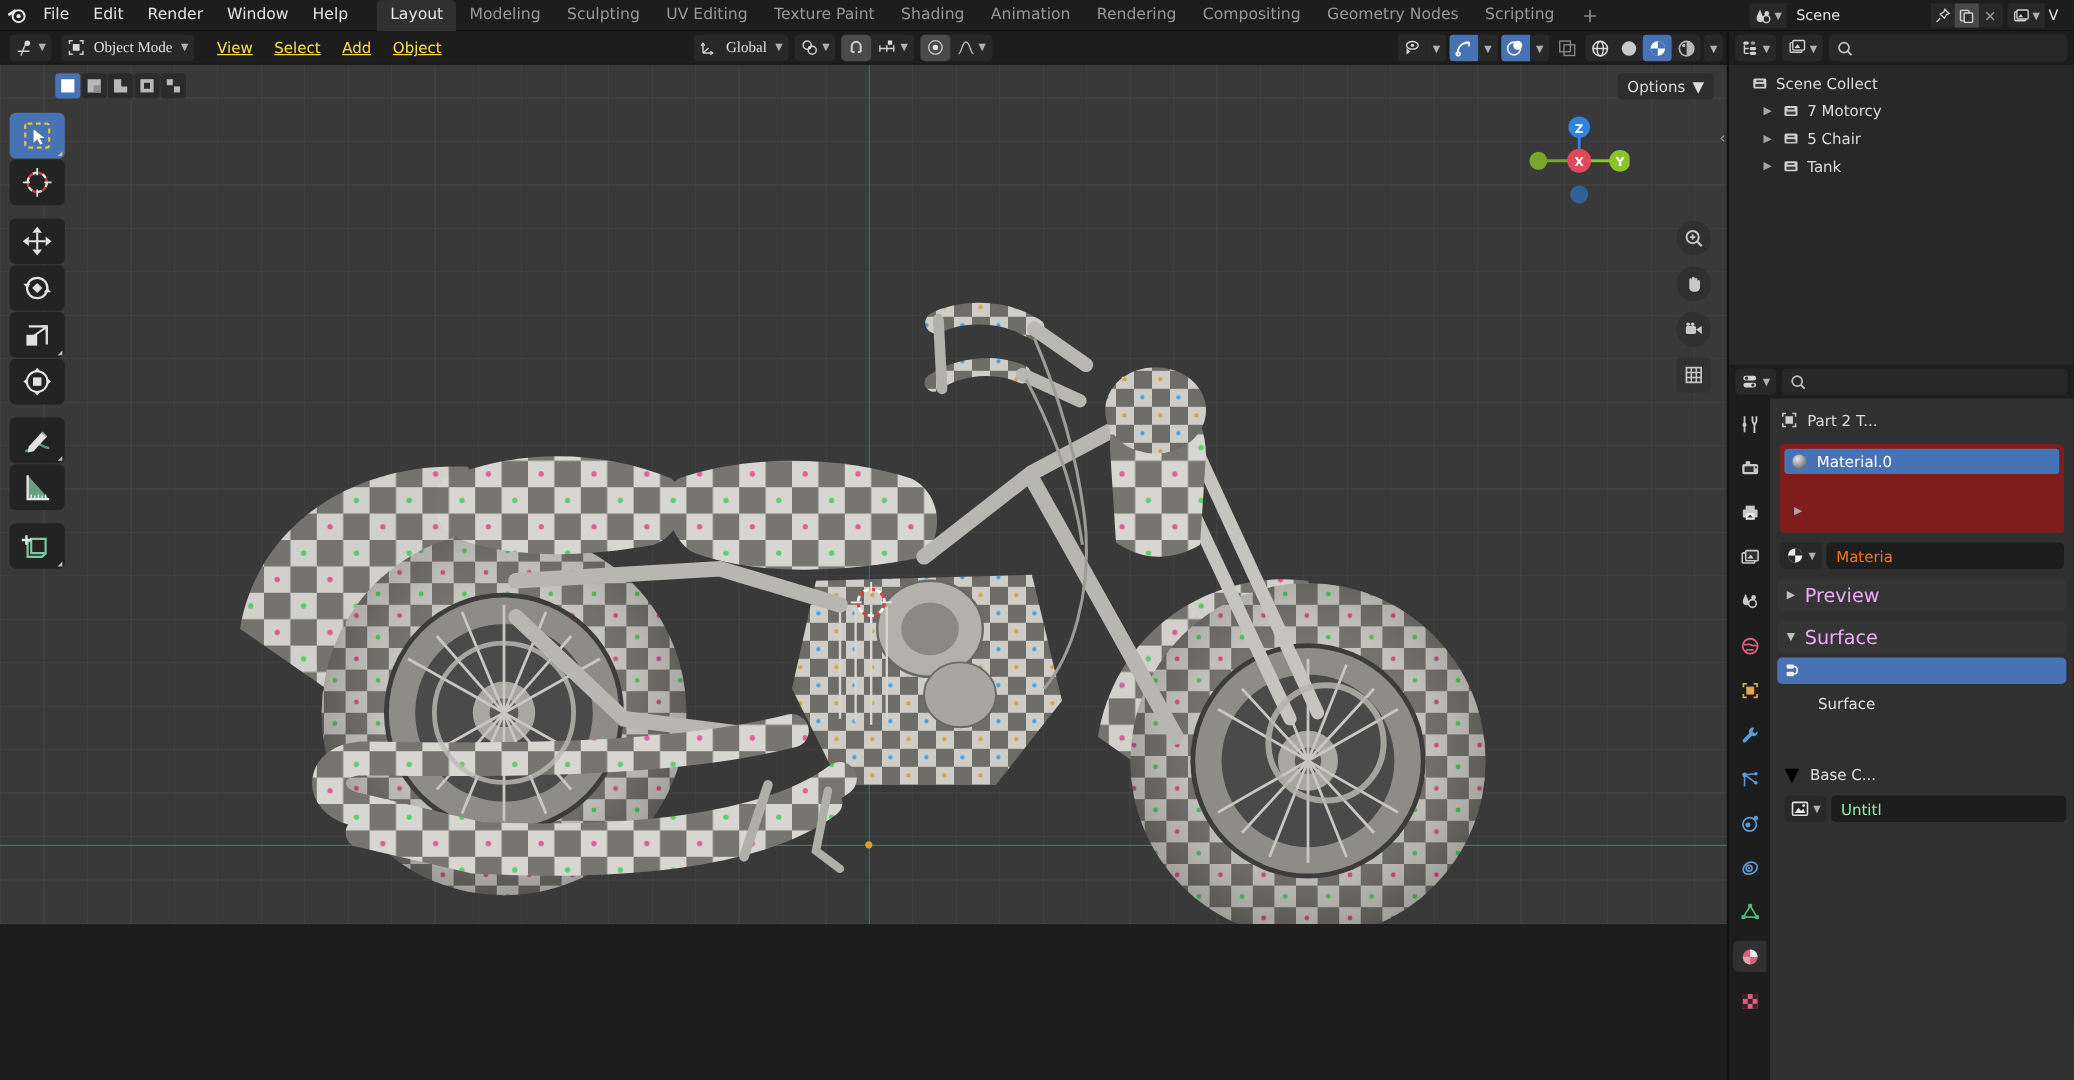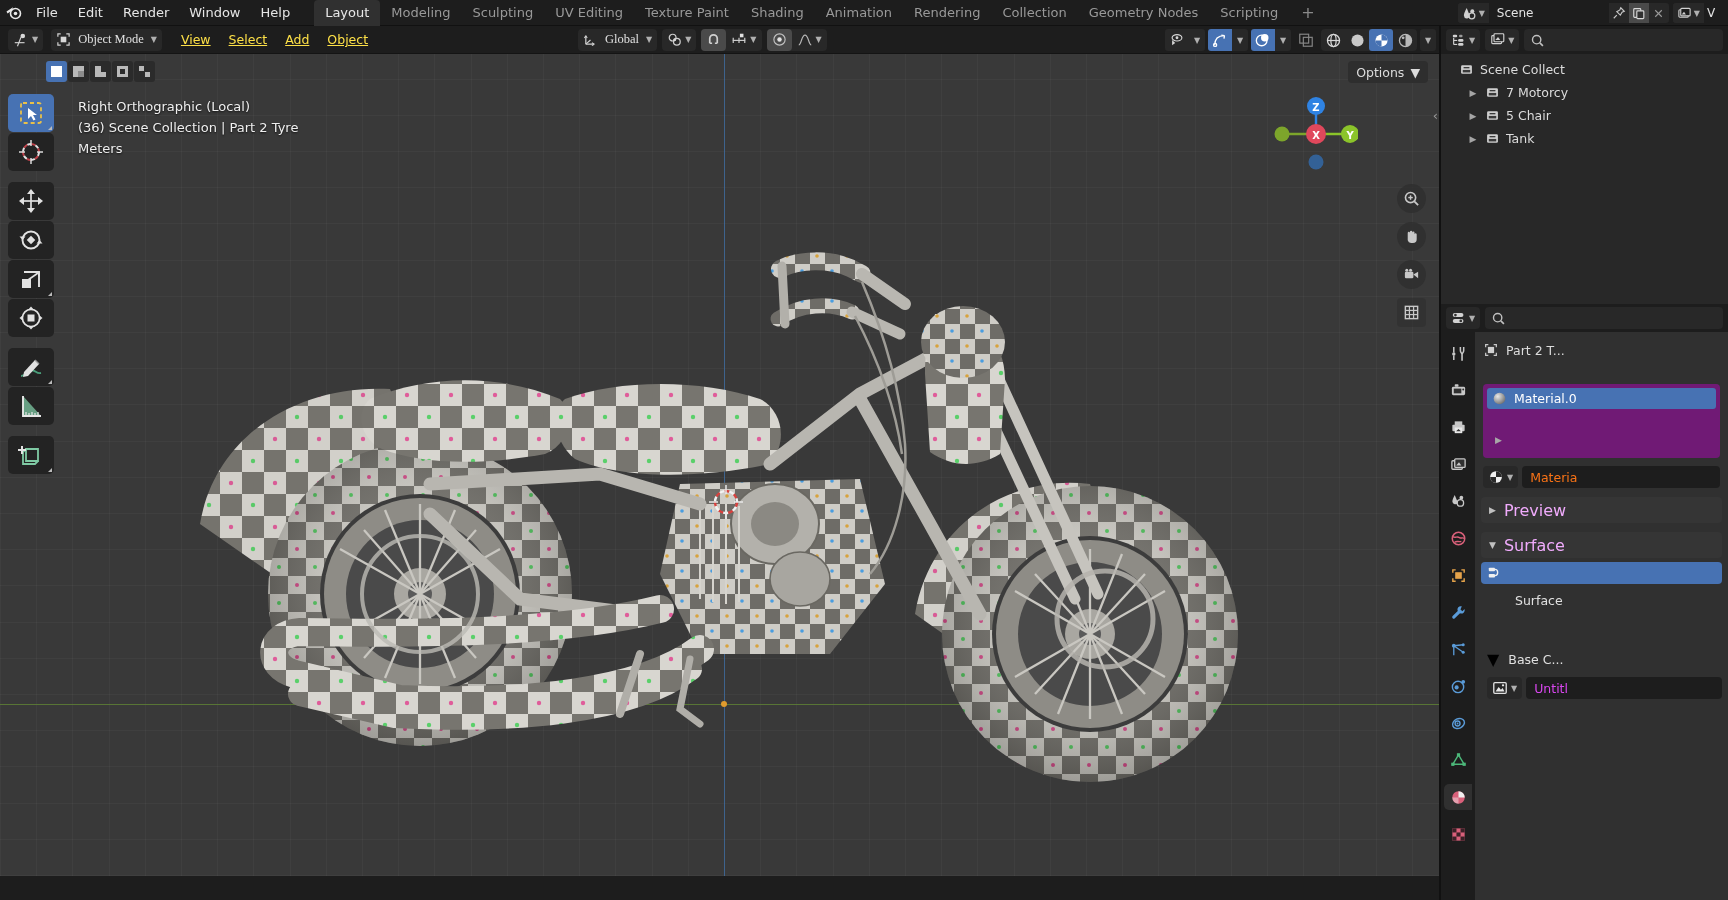--- a/index.html
+++ b/index.html
@@ -60,21 +60,21 @@
   .mode-label { color: #e0e0e0; font-size: 12.5px; padding: 0 4px; font-family: Liberation Serif, serif; }
   .hmenu { color: #fde047; font-size: 12.5px; padding: 3px 9px; border-radius: 3px; text-decoration: underline; }
   .vpheader-right { position: absolute; right: 4px; top: 0; height: 28px; display: flex; align-items: center; gap: 3px; }
   .sq { width: 24px; height: 22px; display: flex; align-items: center; justify-content: center; border-radius: 3px; background: #282828; }
   .sq.blue { background: #4772b3; }
   .sq.flat { background: transparent; }
   .ddchev { width: 16px; height: 22px; display: flex; align-items: center; justify-content: center; background: #282828; border-radius: 0 3px 3px 0; }
 
   
   .viewport {
-    position: absolute; left: 0; top: 54px; width: 1440px; height: 822px;
+    position: absolute; left: 0; top: 54px; width: 1440px; height: 716px;
     background:
       repeating-linear-gradient(0deg, rgba(255,255,255,0.030) 0px, rgba(255,255,255,0.030) 1px, transparent 1px, transparent 36.2px),
       repeating-linear-gradient(90deg, rgba(255,255,255,0.030) 0px, rgba(255,255,255,0.030) 1px, transparent 1px, transparent 36.2px),
       #393939;
     overflow: hidden;
   }
   .axis-z-line { position: absolute; left: 724px; top: 0; width: 1px; height: 846px; background: #3e6a9b; opacity: .85; }
   .axis-y-line { position: absolute; left: 0; top: 650px; width: 1440px; height: 1px; background: #5c7c35; opacity: .9; }
   .origin-dot { position: absolute; left: 721px; top: 647px; width: 6px; height: 6px; border-radius: 50%; background: #e09b2d; }
 
@@ -128,40 +128,40 @@
   
   .props { position: absolute; left: 1441px; top: 304px; width: 287px; height: 596px; background: #1d1d1d; }
   .props-header { height: 28px; display: flex; align-items: center; gap: 5px; padding: 0 5px; }
   .props-body { display: flex; height: 568px; }
   .props-tabs { width: 34px; background: #1d1d1d; display: flex; flex-direction: column; align-items: center; padding-top: 8px; gap: 11px; }
   .ptab { width: 28px; height: 26px; display: flex; align-items: center; justify-content: center; border-radius: 5px 0 0 5px; }
   .ptab.active { background: #303030; }
   .props-main { flex: 1; background: #303030; padding: 6px 0 0 0; overflow: hidden; }
   .pr-breadcrumb { display: flex; align-items: center; gap: 7px; height: 24px; padding: 0 8px; }
   .pr-breadcrumb .txt { color: #dcdcdc; font-size: 12.5px; }
-  .matslot { margin: 22px 8px 0 8px; background: #701a75; border-radius: 4px; height: 74px; padding: 4px; }
+  .matslot { margin: 8px 8px 0 8px; background: #7f1d1d; border-radius: 4px; height: 74px; padding: 4px; }
   .matslot-row { display: flex; align-items: center; gap: 7px; height: 21px; background: #4772b3; border-radius: 3px; padding: 0 5px; }
   .matslot-row .nm { color: #fff; font-size: 12.5px; }
   .matslot-foot { display: flex; align-items: center; height: 22px; padding-left: 8px; margin-top: 20px; }
   .browse-row { display: flex; align-items: center; gap: 4px; margin: 8px 8px 0 8px; }
   .browse-btn { display: flex; align-items: center; gap: 3px; height: 22px; background: #282828; border-radius: 4px; padding: 0 5px; }
   .browse-name { flex: 1; height: 22px; background: #1d1d1d; border-radius: 4px; display: flex; align-items: center; padding: 0 8px; }
   .browse-name span { color: #f97316; font-size: 12.5px; }
   .panel-hdr { display: flex; align-items: center; gap: 8px; height: 26px; margin: 9px 6px 0 6px; background: #353535; border-radius: 4px; padding: 0 8px; }
   .panel-hdr .t { color: #f0abfc; font-size: 16px; }
   .panel-hdr .cv { color: #c0c0c0; font-size: 9px; }
   .surf-box { margin: 4px 6px 0 6px; }
   .surf-btn { height: 22px; background: #4772b3; border-radius: 4px; display: flex; align-items: center; padding: 0 6px; gap: 6px; }
   .surf-label { color: #e0e0e0; font-size: 12.5px; padding: 9px 0 0 34px; }
   .basec-hdr { display: flex; align-items: center; gap: 9px; margin: 42px 6px 0 12px; }
   .basec-hdr .t { color: #e0e0e0; font-size: 12.5px; }
   .tex-row { display: flex; align-items: center; gap: 4px; margin: 8px 6px 0 12px; }
   .tex-btn { display: flex; align-items: center; gap: 3px; height: 22px; background: #282828; border-radius: 4px; padding: 0 5px; }
   .tex-name { flex: 1; height: 22px; background: #1d1d1d; border-radius: 4px; display: flex; align-items: center; padding: 0 8px; }
-  .tex-name span { color: #d946ef; font-size: 12.5px; }
+  .tex-name span { color: #86efac; font-size: 12.5px; }
 
   .sep-v { position: absolute; left: 1439px; top: 26px; width: 2px; height: 874px; background: #111; }
   .sep-h { position: absolute; left: 1441px; top: 302px; width: 287px; height: 2px; background: #111; }
 
   svg { display: block; }
 </style>
 </head>
 <body>
 
 <div id="app">
@@ -183,21 +183,21 @@
       </div>
     <div class="wsp-tabs" id="wsp-tabs">
         <div class="wsp-tab active">Layout</div>
         <div class="wsp-tab">Modeling</div>
         <div class="wsp-tab">Sculpting</div>
         <div class="wsp-tab">UV Editing</div>
         <div class="wsp-tab">Texture Paint</div>
         <div class="wsp-tab">Shading</div>
         <div class="wsp-tab">Animation</div>
         <div class="wsp-tab">Rendering</div>
-        <div class="wsp-tab">Collection</div>
+        <div class="wsp-tab">Compositing</div>
         <div class="wsp-tab">Geometry Nodes</div>
         <div class="wsp-tab">Scripting</div>
       </div>
     <div class="wsp-plus">+</div>
 
     <div class="topbar-right">
       <div class="scene-field">
         <div class="icon-btn-dd">
           <svg width="15" height="15" viewBox="0 0 16 16">
             <path d="M5 2 C3 6 2 8 2 10 a3.4 3.4 0 0 0 6.6 1" fill="#d0d0d0"></path>
@@ -589,25 +589,20 @@
             <rect x="8" y="8" width="5" height="5" fill="#b9b9b9"></rect>
           </svg>
         </div>
       </div>
 
     <div class="options-btn">
       <span>Options</span>
       <span class="chev">▼</span>
     </div>
 
-    <div class="vp-text">
-      <div>Right Orthographic (Local)</div>
-      <div>(36) Scene Collection | Part 2 Tyre</div>
-      <div>Meters</div>
-    </div>
 
     <div class="toolcol">
       <div class="grp">
         <div class="toolbtn active">
           <svg width="26" height="26" viewBox="0 0 26 26">
             <rect x="3" y="3" width="20" height="20" rx="2" fill="none" stroke="#e8c04a" stroke-width="1.8" stroke-dasharray="4 3"></rect>
             <path d="M10 8 L10 19 L13 16 L15.5 20.5 L17.5 19.5 L15 15 L19 15 Z" fill="#fff"></path>
           </svg>
           <div class="corner"></div>
         </div>

